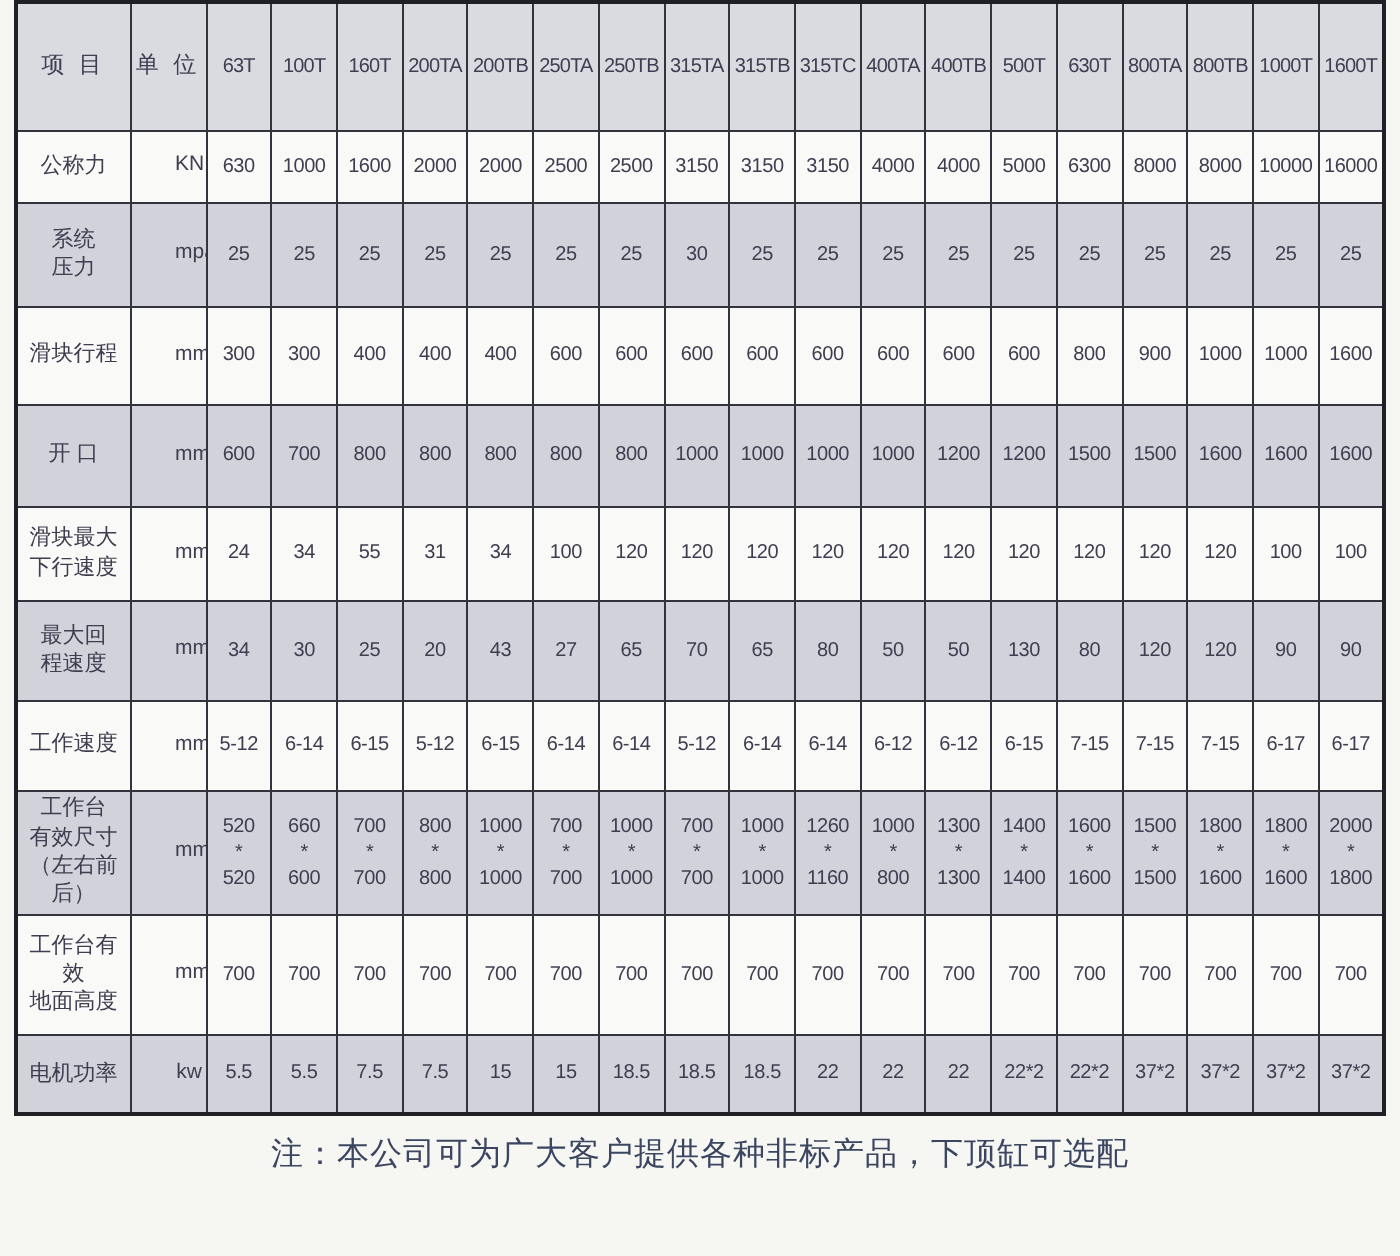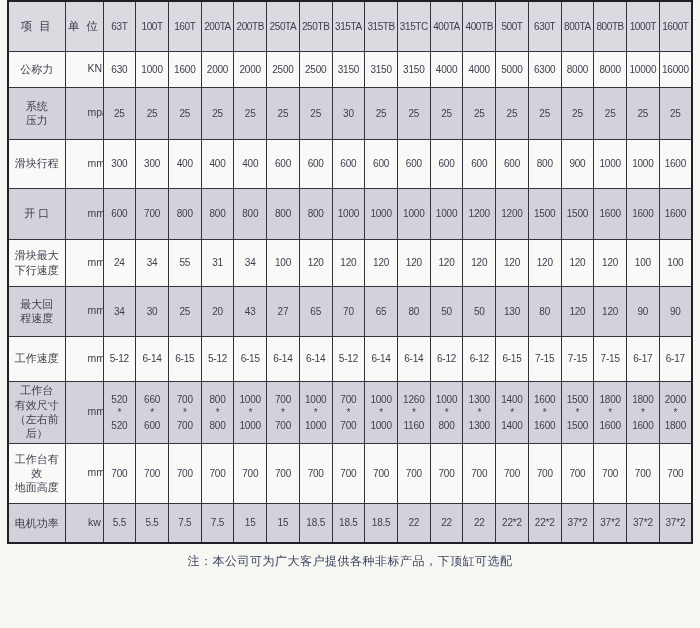--- a/index.html
+++ b/index.html
@@ -34,35 +34,35 @@
     overflow:hidden;
   }
   .spec th.row-label{font-size:11px;letter-spacing:0;}
   .spec thead th{font-size:10px;letter-spacing:-0.4px;}
   .spec thead th.row-label{font-size:11.5px;letter-spacing:2px;}
   .spec col.col-item{width:57px;}
   .spec col.col-unit{width:38px;}
   .spec td.unit-cell{font-size:10.5px;letter-spacing:0;padding-left:22px;}
   tr.shaded th,tr.shaded td{background:#d2d2da;}
   tr.light th,tr.light td{background:#f9f9f7;}
-  .spec thead tr{height:50px;background:#5eead4;}
+  .spec thead tr{height:64px;background:#5eead4;}
   .spec thead tr th{background:#dadae1;}
   tbody tr:nth-child(1){height:36px;}
   tbody tr:nth-child(2){height:52px;}
   tbody tr:nth-child(3){height:49px;margin-top:37px;}
   tbody tr:nth-child(4){height:51px;}
   tbody tr:nth-child(5){height:47px;}
   tbody tr:nth-child(6){height:50px;}
   tbody tr:nth-child(7){height:45px;}
   tbody tr:nth-child(8){height:62px;}
   tbody tr:nth-child(9){height:60px;}
   tbody tr:nth-child(10){height:40px;}
   .note{
     margin-top:9px;text-align:center;
-    font-size:12px;color:#3c4660;letter-spacing:0.5px;
+    font-size:16px;color:#3c4660;letter-spacing:0.5px;
   }
 </style>
 </head>
 <body>
 
 <div class="page">
 
   <table class="spec">
     <colgroup>
       <col class="col-item">

